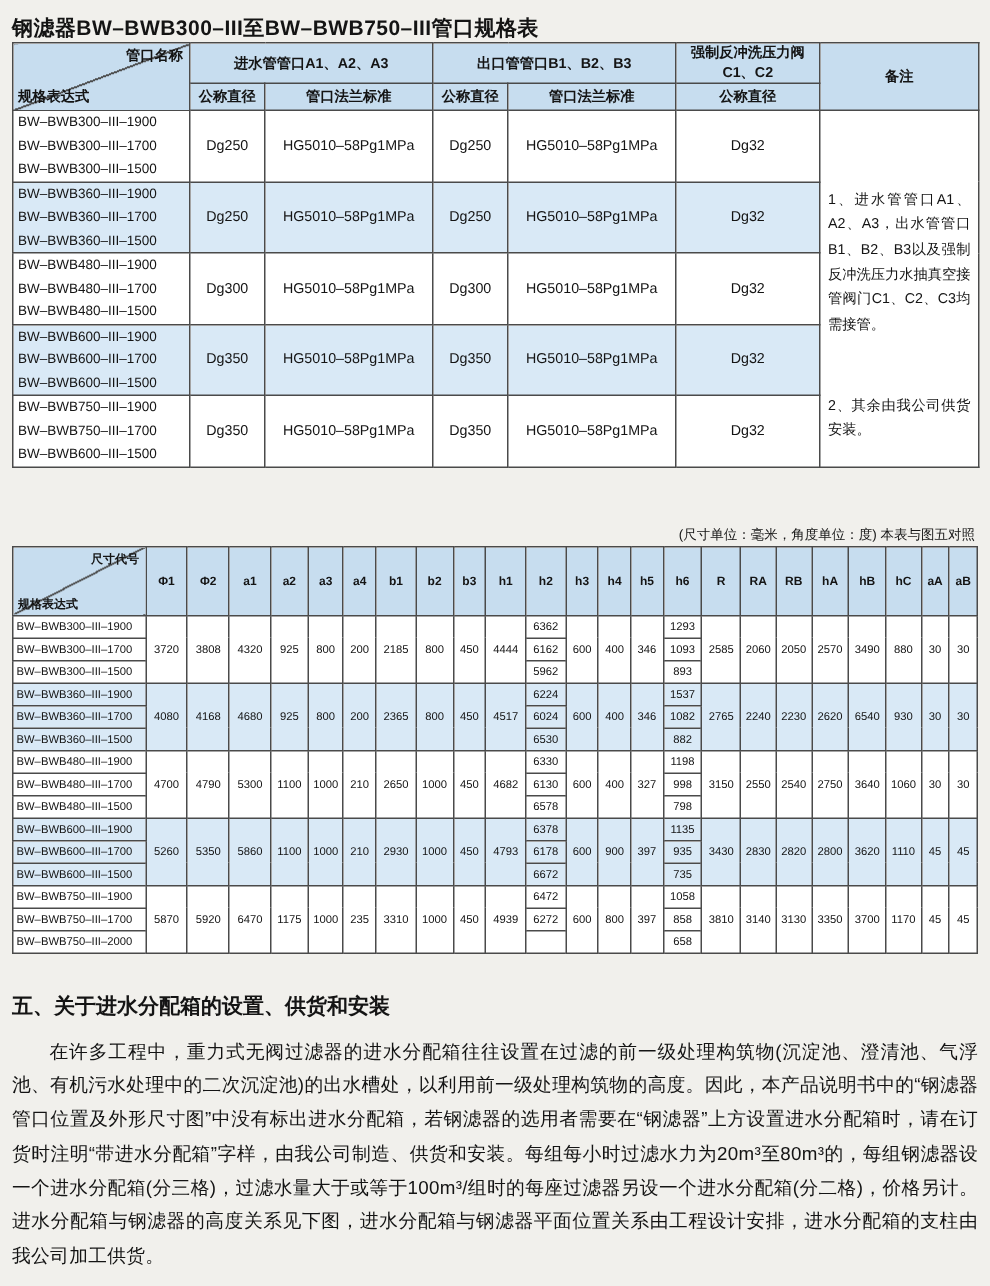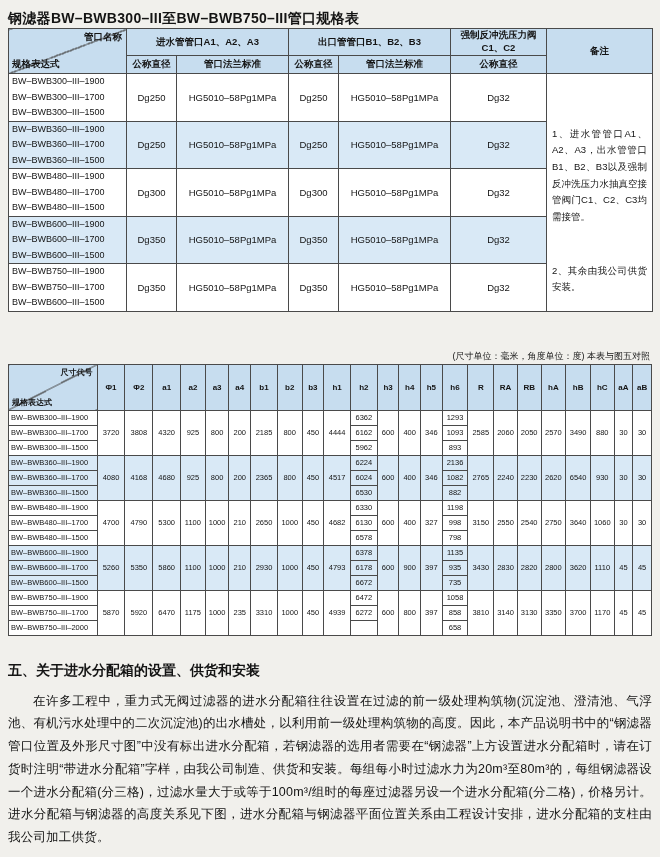--- a/index.html
+++ b/index.html
@@ -254,21 +254,21 @@
           <td rowspan="3">800</td>
           <td rowspan="3">200</td>
           <td rowspan="3">2365</td>
           <td rowspan="3">800</td>
           <td rowspan="3">450</td>
           <td rowspan="3">4517</td>
           <td>6224</td>
           <td rowspan="3">600</td>
           <td rowspan="3">400</td>
           <td rowspan="3">346</td>
-          <td>2136</td>
+          <td>1537</td>
           <td rowspan="3">2765</td>
           <td rowspan="3">2240</td>
           <td rowspan="3">2230</td>
           <td rowspan="3">2620</td>
           <td rowspan="3">6540</td>
           <td rowspan="3">930</td>
           <td rowspan="3">30</td>
           <td rowspan="3">30</td>
         </tr>
         <tr class="hl">

